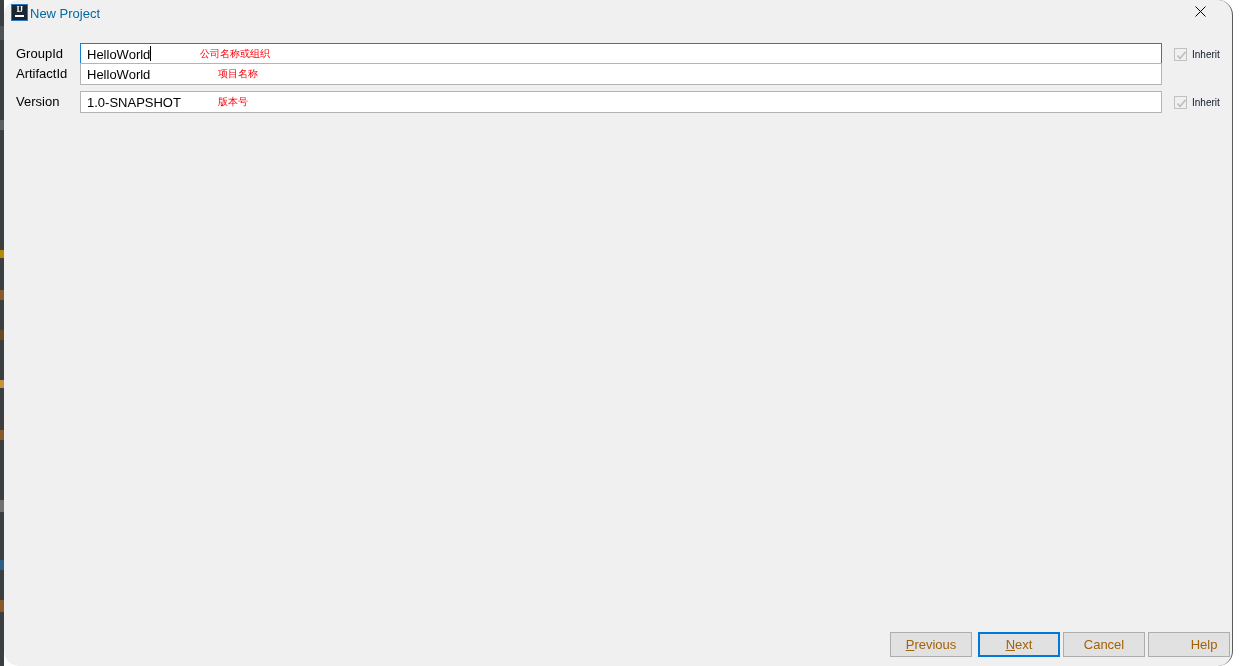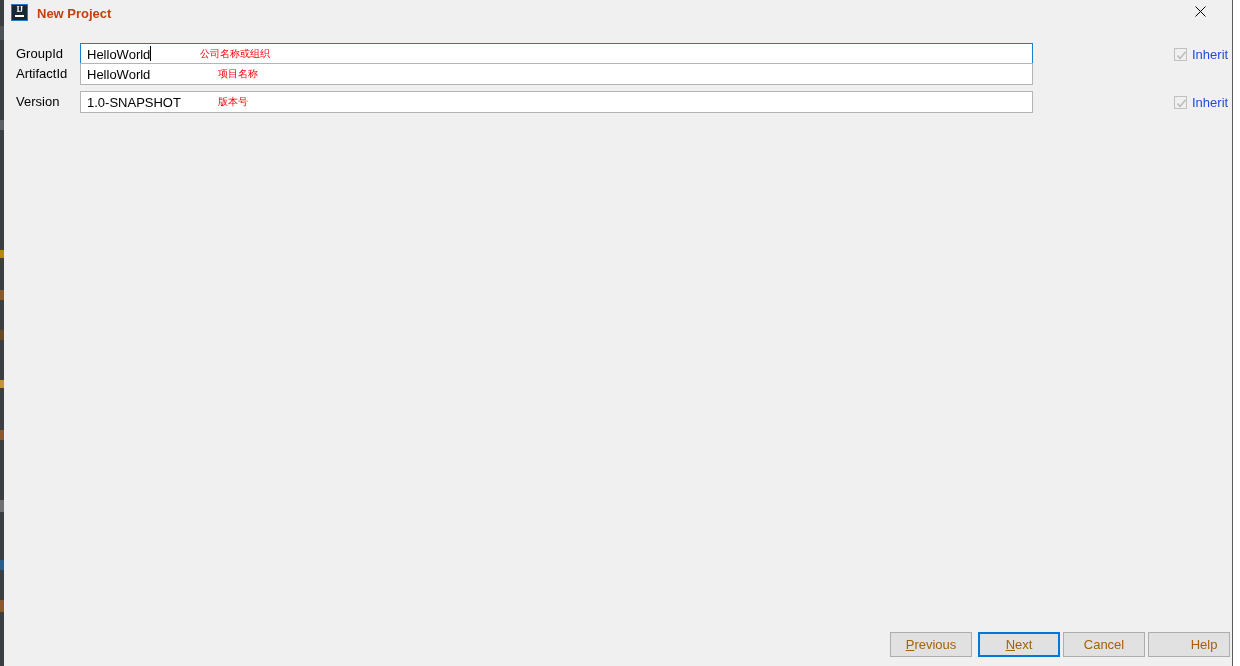--- a/index.html
+++ b/index.html
@@ -48,20 +48,21 @@
   
   #dialog {
     position: absolute;
     left: 4px;
     top: 0;
     width: 1229px;
     height: 666px;
     background: #f0f0f0;
     border-right: 1px solid #5a5a5a;
     box-sizing: border-box;
+    border-radius: 15px;
   }
 
   
   #titlebar {
     position: absolute;
     left: 0; top: 0;
     width: 100%;
     height: 28px;
   }
   #app-icon {
@@ -89,27 +90,26 @@
   #app-icon .ij-bar {
     position: absolute;
     left: 3px;
     right: 3px;
     bottom: 3px;
     height: 2px;
     background: #ffffff;
   }
   #window-title {
     position: absolute;
-    left: 33px;
+    left: 26px;
     top: 5px;
     font-size: 13px;
-    color: #c2410c;
+    color: #0369a1;
     line-height: 18px;
     white-space: nowrap;
-    font-weight: bold;
   }
   #close-button {
     position: absolute;
     right: 10px;
     top: 0px;
     width: 40px;
     height: 26px;
     cursor: default;
   }
   #close-button svg {
@@ -141,21 +141,21 @@
     top: 3px;
     font-size: 13px;
     color: #000000;
     line-height: 16px;
     white-space: nowrap;
   }
 
   .field-box {
     position: absolute;
     left: 76px;
-    width: 953px;
+    width: 1082px;
     height: 22px;
     background: #ffffff;
     border: 1px solid #b4b4b4;
     box-sizing: border-box;
   }
   .field-box.focused {
     border: 1px solid #157fd4;
   }
   .field-value {
     position: absolute;
@@ -206,22 +206,22 @@
     box-sizing: border-box;
     flex: none;
   }
   .checkbox svg {
     position: absolute;
     left: 1px;
     top: 1px;
   }
   .inherit-label {
     margin-left: 5px;
-    font-size: 13px;
-    color: #1d4ed8;
+    font-size: 10px;
+    color: #0f172a;
     line-height: 16px;
     white-space: nowrap;
   }
 
   
   #buttonbar {
     position: absolute;
     left: 0;
     bottom: 6px;
     width: 100%;

